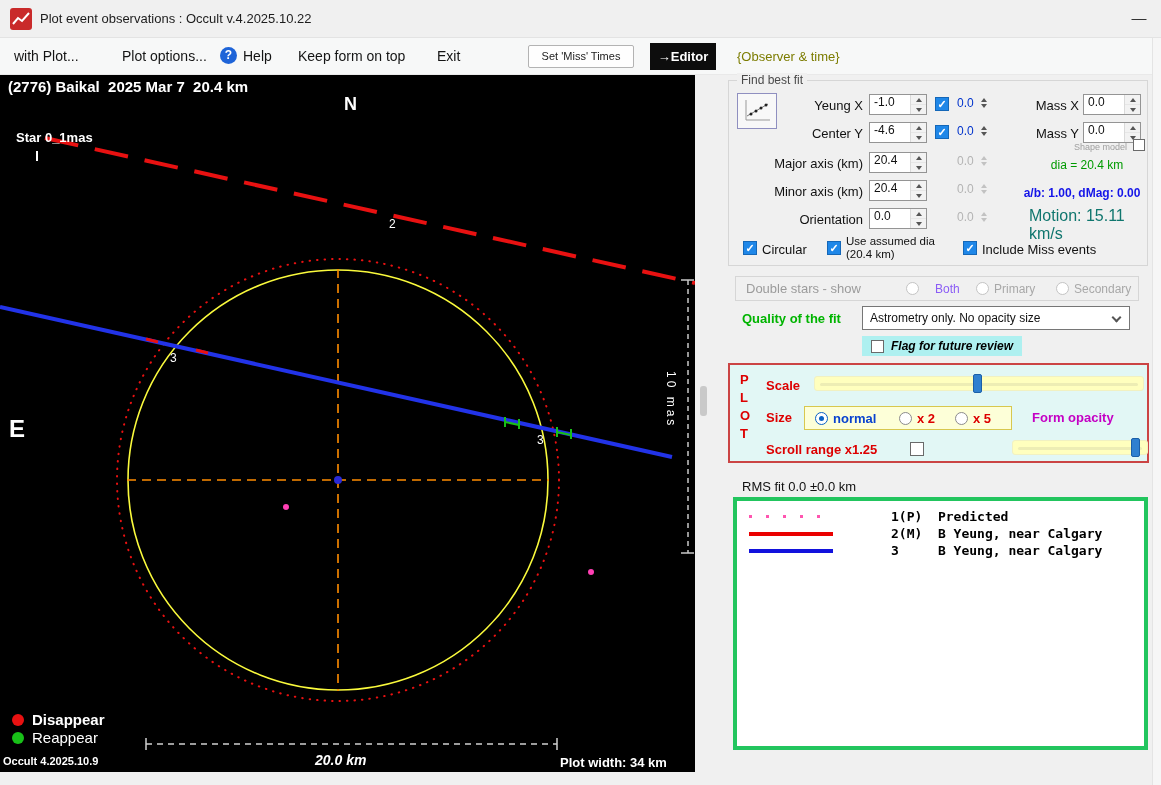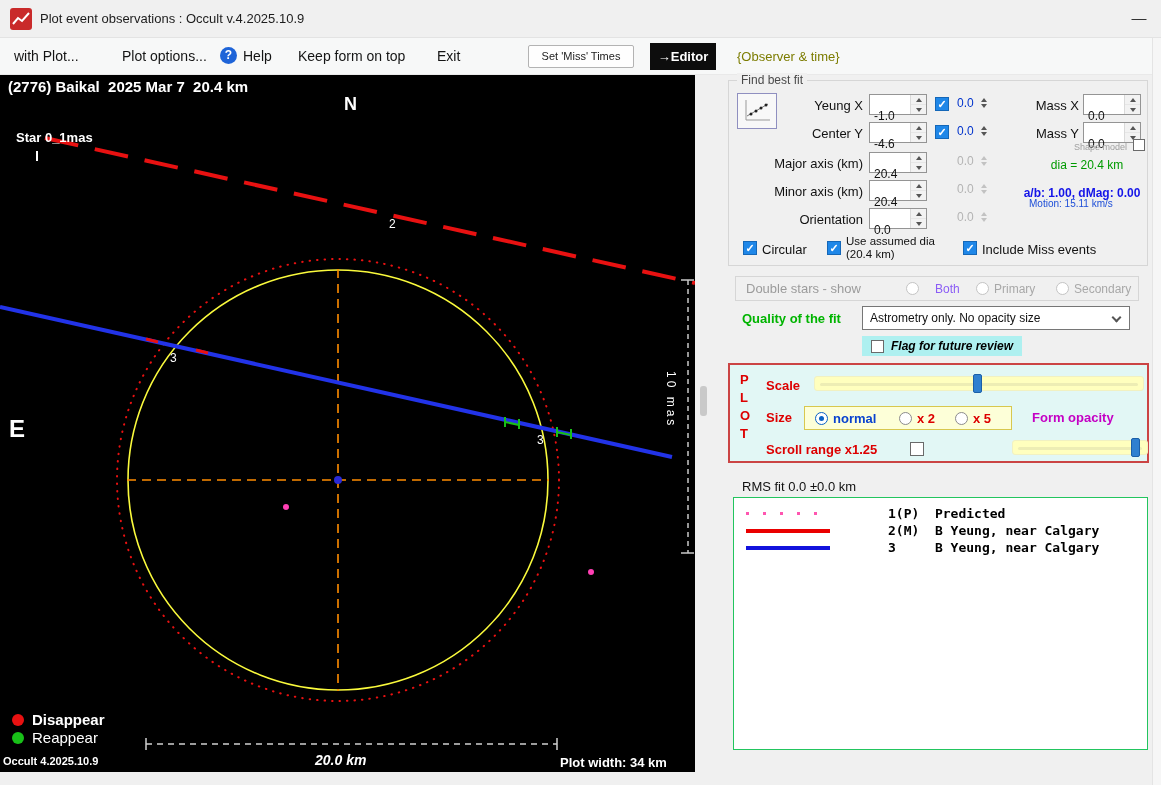--- a/index.html
+++ b/index.html
@@ -24,21 +24,21 @@
   
   .plot {left:0;top:75px;width:695px;height:697px;background:#000}
   .ptxt {position:absolute;color:#fff}
   .legend-dot {width:12px;height:12px;border-radius:50%;display:inline-block}
 
   
   .groupbox {border:1px solid #d6d6d6}
   .gb-legend {position:absolute;top:-8px;left:8px;background:#f0f0f0;padding:0 4px;font-size:12px;color:#4a4a4a}
   .rlab {position:absolute;font-size:13px;color:#111;text-align:right}
   .updown {position:absolute;display:flex;width:58px;height:21px;border:1px solid #949494;background:#fff;font-size:12px}
-  .updown .val {flex:1;padding:14px 0 0 4px}
+  .updown .val {flex:1;padding:0 0 0 4px}
   .ud-btns {width:16px;display:flex;flex-direction:column;border-left:1px solid #dadada}
   .ud-btn {flex:1;display:flex;align-items:center;justify-content:center;background:#f2f2f2;border-bottom:1px solid #e6e6e6}
   .ud-btn:last-child {border-bottom:none}
   .tri-up {width:0;height:0;border-left:3px solid transparent;border-right:3px solid transparent;border-bottom:4px solid #555}
   .tri-dn {width:0;height:0;border-left:3px solid transparent;border-right:3px solid transparent;border-top:4px solid #555}
   .tri-up.dis {border-bottom-color:#c2c2c2}
   .tri-dn.dis {border-top-color:#c2c2c2}
   .mini-ud {position:absolute;display:flex;align-items:center;gap:4px;font-size:12px}
   .mini-spin {display:flex;flex-direction:column;gap:2px}
   .blue-val {color:#0033cc;min-width:20px}
@@ -62,39 +62,39 @@
   .sizebox {position:absolute;border:1px solid #d8c84e;background:#fdffd8}
 
   
   .combo {position:absolute;left:862px;top:306px;width:268px;height:24px;background:#fff;border:1px solid #767676;font-size:12px}
   .combo-arrow {position:absolute;right:9px;top:7px;width:7px;height:7px;border-right:2px solid #555;border-bottom:2px solid #555;transform:rotate(45deg)}
   .flagrow {position:absolute;left:862px;top:336px;height:20px;display:flex;align-items:center;gap:7px;background:#aef0f0;padding:2px 9px}
   .flagrow .cbu {width:13px;height:13px;border:1px solid #6a6a6a;background:#fff}
   .flaglbl {font-size:12px;font-weight:bold;font-style:italic;color:#000}
 
   
-  .listbox {left:733px;top:497px;width:415px;height:253px;background:#fff;border:1px solid #22c55e}
+  .listbox {left:733px;top:497px;width:415px;height:253px;background:#fff;border:4px solid #22c55e}
   .obs-row {position:absolute;left:12px;display:flex;align-items:center;font-family:"DejaVu Sans Mono",monospace;font-weight:bold;font-size:13px;white-space:pre;color:#000}
   .sample {width:84px;margin-right:58px;height:4px}
   .sample-dotted {background:repeating-linear-gradient(90deg,#ff55b0 0 3px,transparent 3px 17px);height:3px}
   .sample-red {background:#ea0000}
   .sample-blue {background:#1212dd}
 
   .scrollbar {left:1152px;top:38px;width:9px;height:747px;background:#f6f6f6;border-left:1px solid #e4e4e4}
   .divider-handle {left:700px;top:386px;width:7px;height:30px;background:#c9c9c9;border-radius:3px}
 </style>
 </head>
 <body>
 
 <div class="abs titlebar">
   <svg class="abs" style="left:10px;top:8px" width="22" height="22">
     <rect x="0" y="0" width="22" height="22" rx="3" fill="#c92a2a"></rect>
     <polyline points="3,16 8,10 12,13 19,5" fill="none" stroke="#ffffff" stroke-width="2"></polyline>
   </svg>
-  <div class="abs title-text">Plot event observations : Occult v.4.2025.10.9</div>
+  <div class="abs title-text">Plot event observations : Occult v.4.2025.10.22</div>
   <div class="abs min-btn">—</div>
 </div>
 
 <div class="abs menubar">
   <div class="abs menu-item" style="left:14px">with Plot...</div>
   <div class="abs menu-item" style="left:122px">Plot options...</div>
   <div class="abs help-icon">?</div>
   <div class="abs menu-item" style="left:243px">Help</div>
   <div class="abs menu-item" style="left:298px">Keep form on top</div>
   <div class="abs menu-item" style="left:437px">Exit</div>
@@ -299,21 +299,21 @@
         </span>
     </span>
   </div>
   <div class="mini-ud" style="left:228px;top:129px">
     <span class="gray-val">0.0</span>
     <span class="mini-spin">
         <i class="tri-up dis"></i>
         <i class="tri-dn dis"></i>
       </span>
   </div>
-  <div class="abs" style="left:300px;top:117px;font-size:10px;color:#1d4ed8">Motion: 15.11 km/s</div>
+  <div class="abs" style="left:300px;top:126px;font-size:16px;color:#0f766e">Motion: 15.11 km/s</div>
 
   <div class="cb" style="left:14px;top:160px">✓</div>
   <div class="abs" style="left:33px;top:161px;font-size:13px">Circular</div>
   <div class="cb" style="left:98px;top:160px">✓</div>
   <div class="abs" style="left:117px;top:154px;width:112px;font-size:11.5px;line-height:1.15">Use assumed dia (20.4 km)</div>
   <div class="cb" style="left:234px;top:160px">✓</div>
   <div class="abs" style="left:253px;top:161px;font-size:13px">Include Miss events</div>
 </div>
 
 <div class="abs groupbox" style="left:735px;top:276px;width:404px;height:25px">

